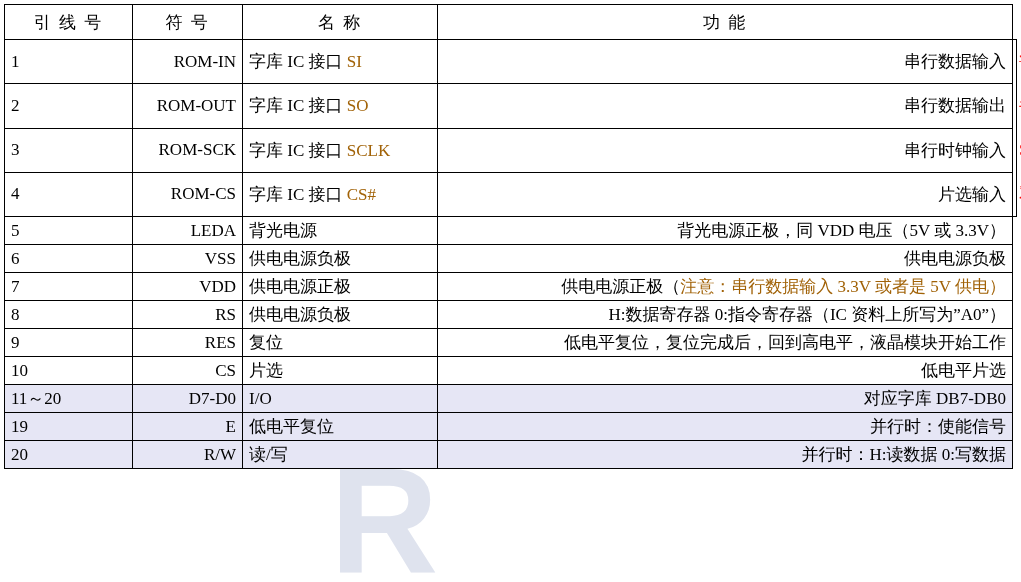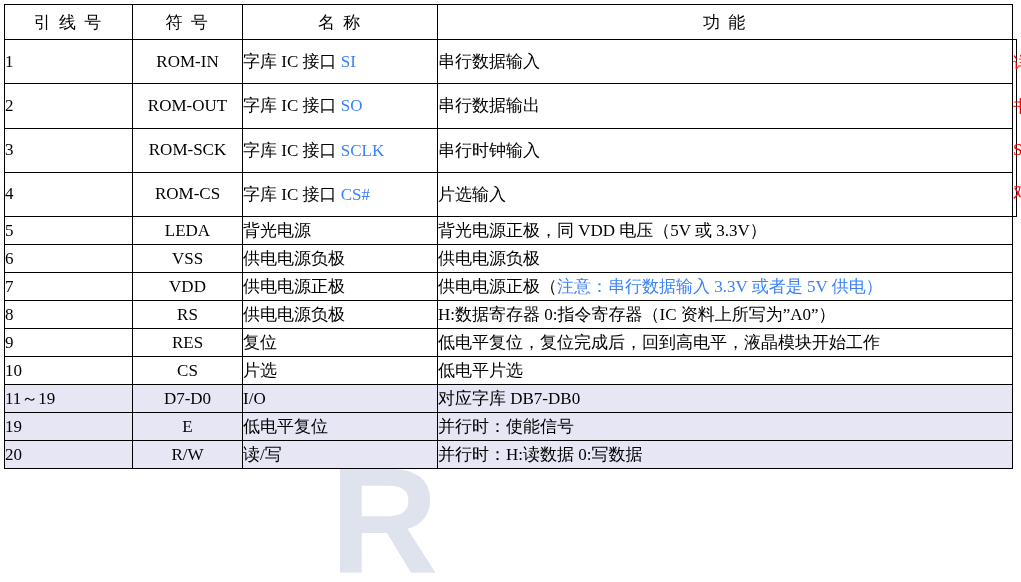--- a/index.html
+++ b/index.html
@@ -40,47 +40,47 @@
     position: relative;
     z-index: 1;
     border-collapse: collapse;
     width: 1013px;
     margin: 4px 0 0 4px;
     table-layout: fixed;
     background: transparent;
   }
   table.pin-table td, table.pin-table th {
     border: 1px solid #000000;
-    padding: 2px 0;
+    padding: 2px 6px;
     font-size: 17px;
     font-family: "Liberation Serif", serif;
     color: #000000;
     vertical-align: middle;
     background: transparent;
   }
   th.hdr {
     font-weight: normal;
     text-align: center;
     font-size: 18px;
     letter-spacing: 2px;
     height: 30px;
   }
   .col-pin   { width: 128px; }
   .col-sym   { width: 110px; }
   .col-name  { width: 195px; }
   .col-func  { width: 575px; }
 
   td.cell-pin   { text-align: left; padding-left: 6px; }
-  td.cell-sym   { text-align: center; padding-left: 8px; }
+  td.cell-sym   { text-align: right; padding-left: 8px; }
   td.cell-name  { text-align: left; padding-left: 8px; }
-  td.cell-func  { text-align: left; padding-left: 8px; }
+  td.cell-func  { text-align: right; padding-left: 8px; }
 
   .row-h { height: 28px; }
 
-  .red { color: #3b82f6; }
+  .red { color: #a16207; }
 
   
   tr.selected td {
     background: #e6e6f5;
   }
 
   
   td.note-cell {
     color: #ff0000;
     font-size: 20px;
@@ -174,21 +174,21 @@
         <td class="cell-name"><span>复位</span></td>
         <td class="cell-func">低电平复位，复位完成后，回到高电平，液晶模块开始工作</td>
       </tr>
       <tr class="row-h">
         <td class="cell-pin">10</td>
         <td class="cell-sym">CS</td>
         <td class="cell-name"><span>片选</span></td>
         <td class="cell-func">低电平片选</td>
       </tr>
       <tr class="row-h selected">
-        <td class="cell-pin">11～19</td>
+        <td class="cell-pin">11～20</td>
         <td class="cell-sym">D7-D0</td>
         <td class="cell-name"><span>I/O</span></td>
         <td class="cell-func">对应字库 DB7-DB0</td>
       </tr>
       <tr class="row-h selected">
         <td class="cell-pin">19</td>
         <td class="cell-sym">E</td>
         <td class="cell-name"><span>低电平复位</span></td>
         <td class="cell-func">并行时：使能信号</td>
       </tr>

